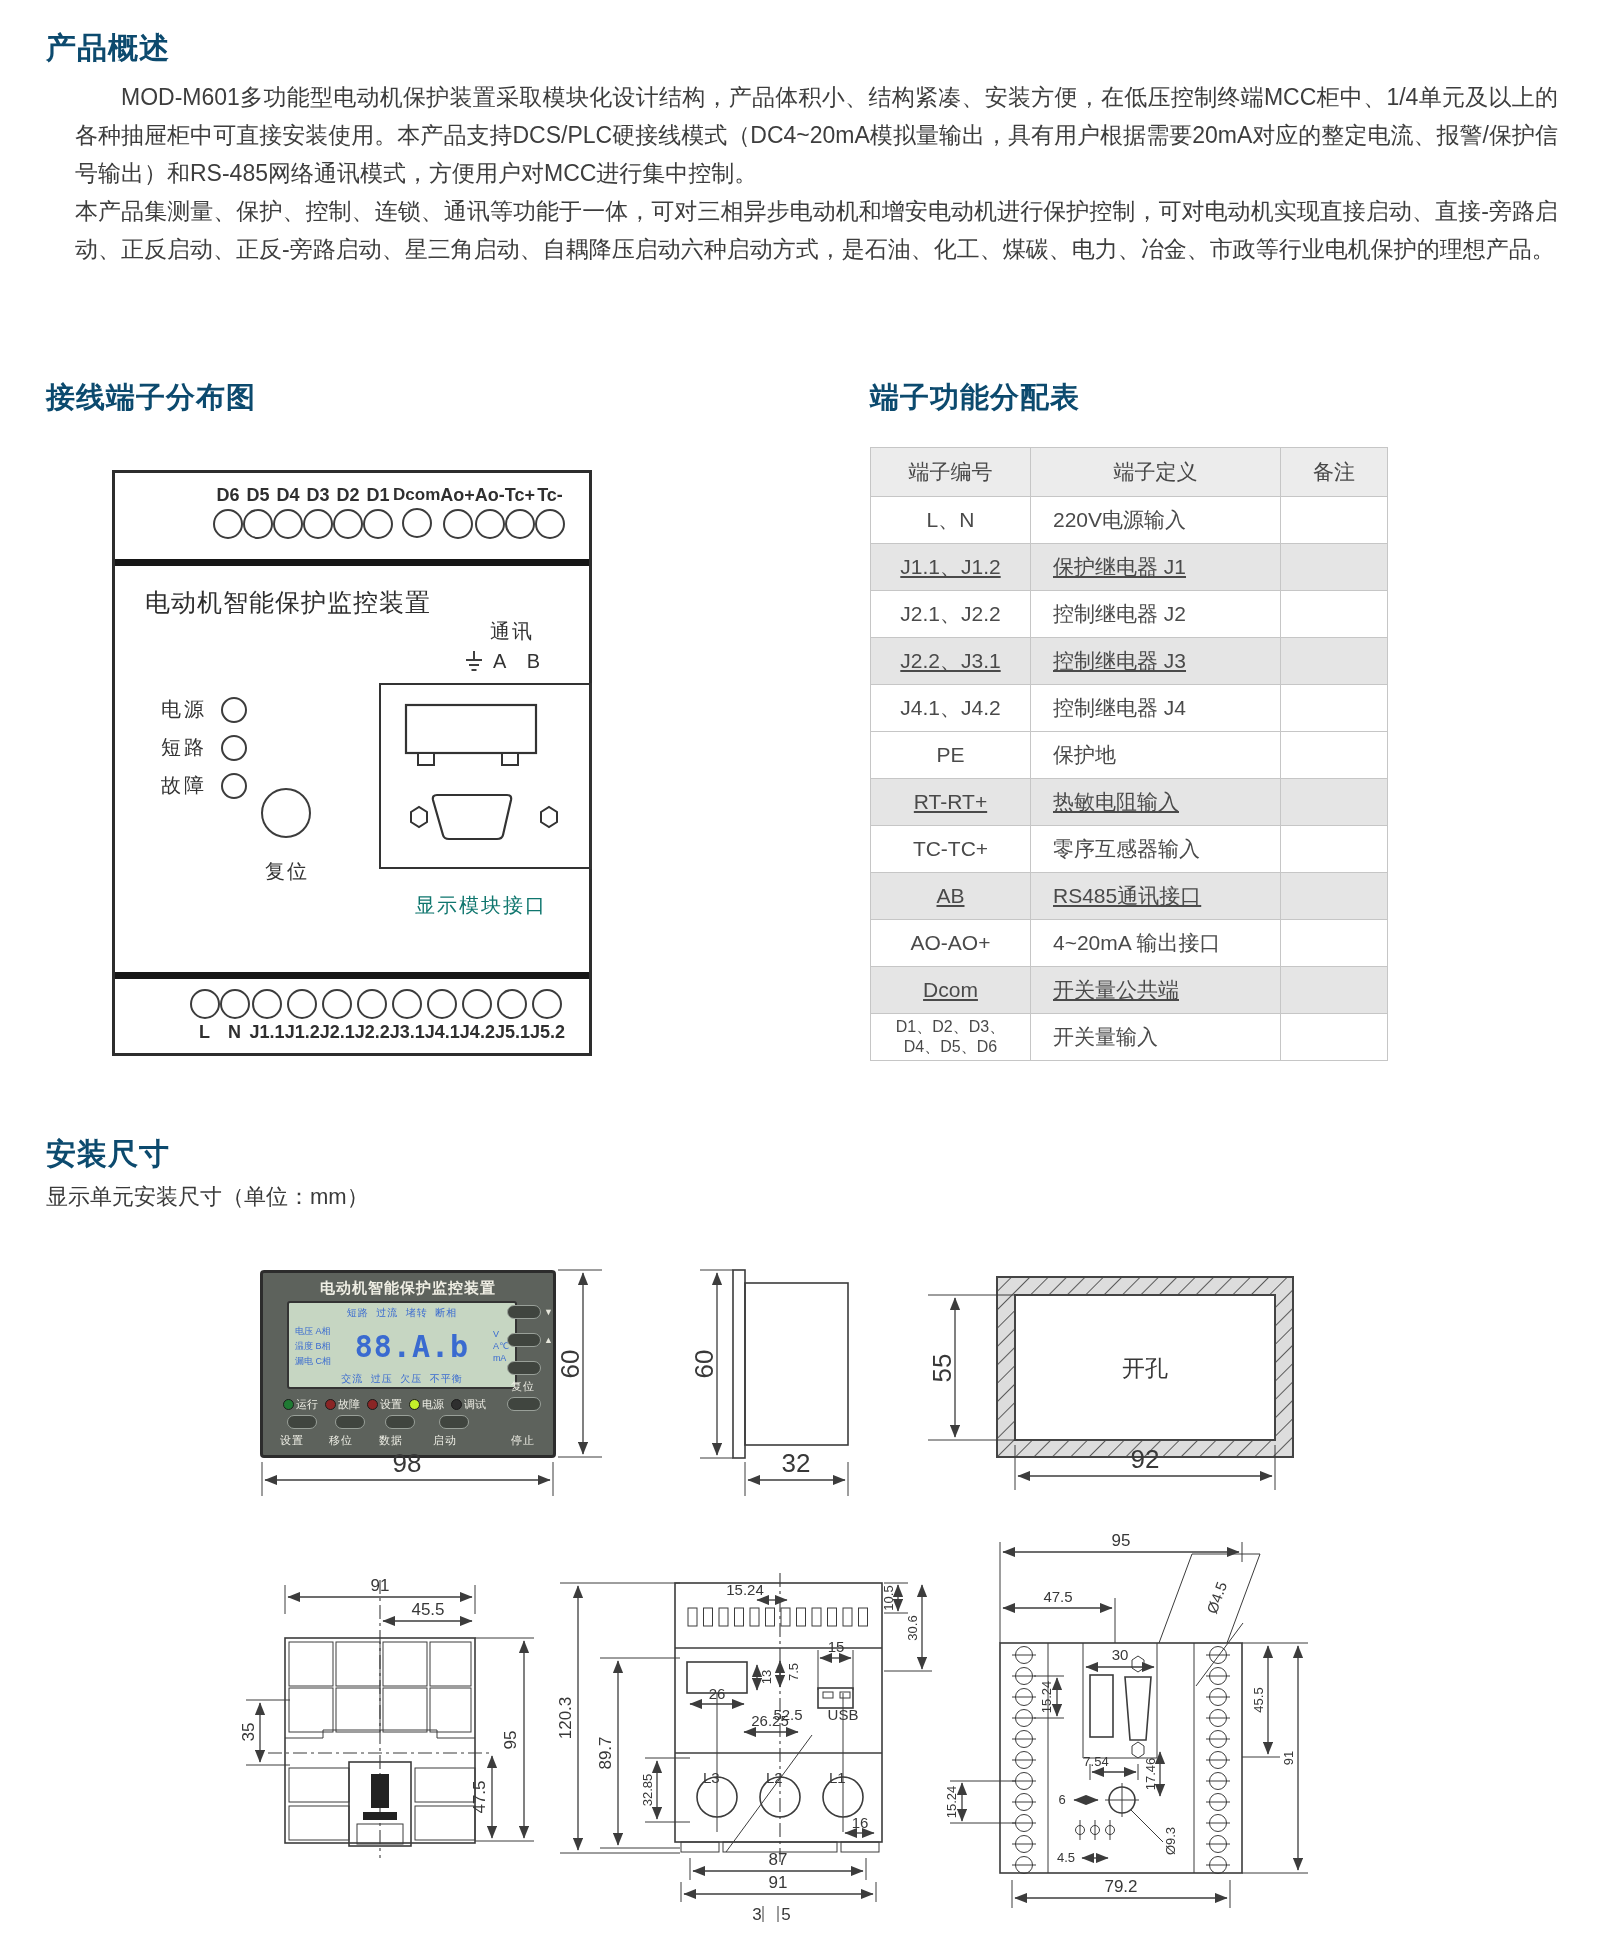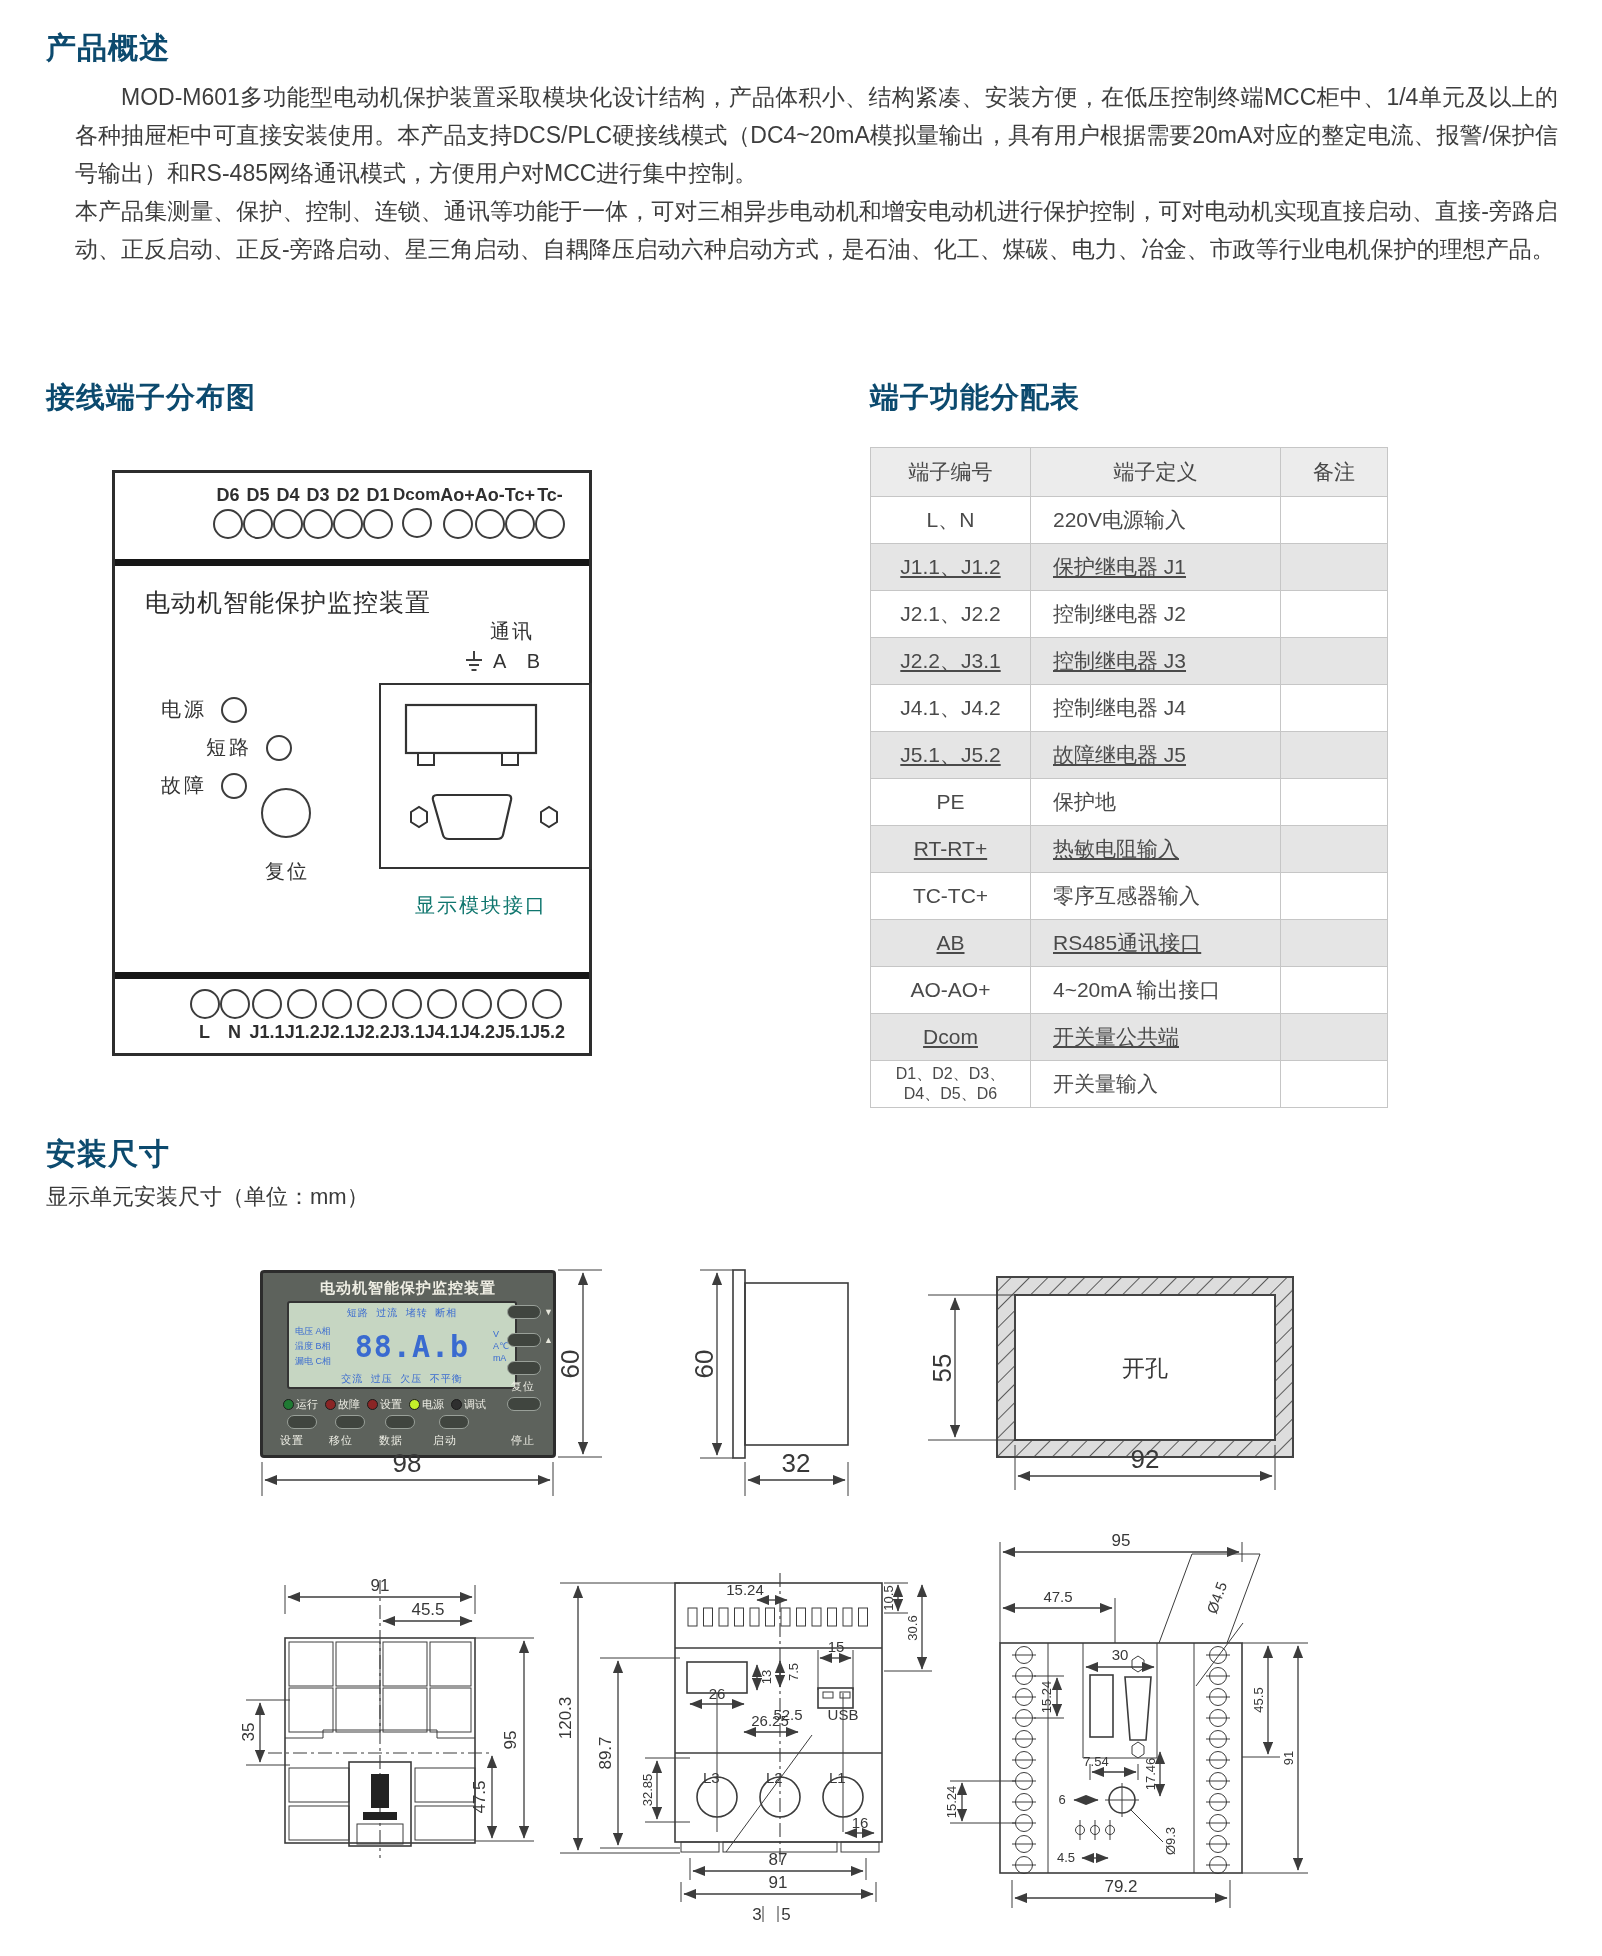--- a/index.html
+++ b/index.html
@@ -139,21 +139,21 @@
           <line x1="4" y1="14" x2="14" y2="14" stroke="#3f3f3f" stroke-width="2"></line>
           <line x1="6.5" y1="19" x2="11.5" y2="19" stroke="#3f3f3f" stroke-width="2"></line>
         </svg>
         <span>A B</span>
       </div>
 
       <div class="led-row" style="left:46px; top:130px;">
         <span class="led-label">电源</span>
           <span class="led-circle"></span>
       </div>
-      <div class="led-row" style="left:46px; top:168px;margin-left:45px;">
+      <div class="led-row" style="left:46px; top:168px;">
         <span class="led-label">短路</span>
           <span class="led-circle"></span>
       </div>
       <div class="led-row" style="left:46px; top:206px;">
         <span class="led-label">故障</span>
           <span class="led-circle"></span>
       </div>
 
       <div class="reset-circle"></div>
       <div class="reset-label">复位</div>
@@ -249,25 +249,20 @@
           <td></td>
         </tr>
     <tr class="stripe">
           <td class="cell-id">J2.2、J3.1</td>
           <td class="cell-def">控制继电器 J3</td>
           <td></td>
         </tr>
     <tr>
           <td class="cell-id">J4.1、J4.2</td>
           <td class="cell-def">控制继电器 J4</td>
-          <td></td>
-        </tr>
-    <tr class="stripe">
-          <td class="cell-id">J5.1、J5.2</td>
-          <td class="cell-def">故障继电器 J5</td>
           <td></td>
         </tr>
     <tr>
           <td class="cell-id">PE</td>
           <td class="cell-def">保护地</td>
           <td></td>
         </tr>
     <tr class="stripe">
           <td class="cell-id">RT-RT+</td>
           <td class="cell-def">热敏电阻输入</td>

